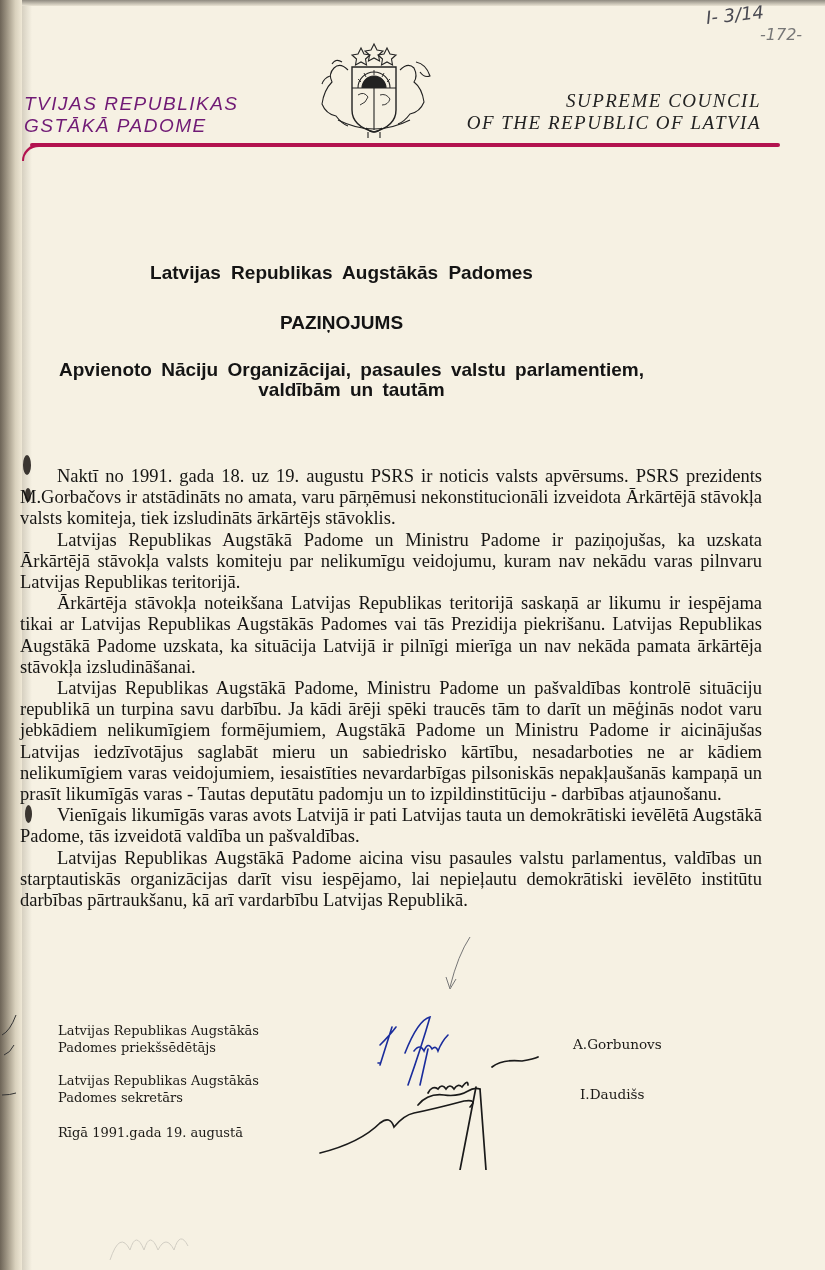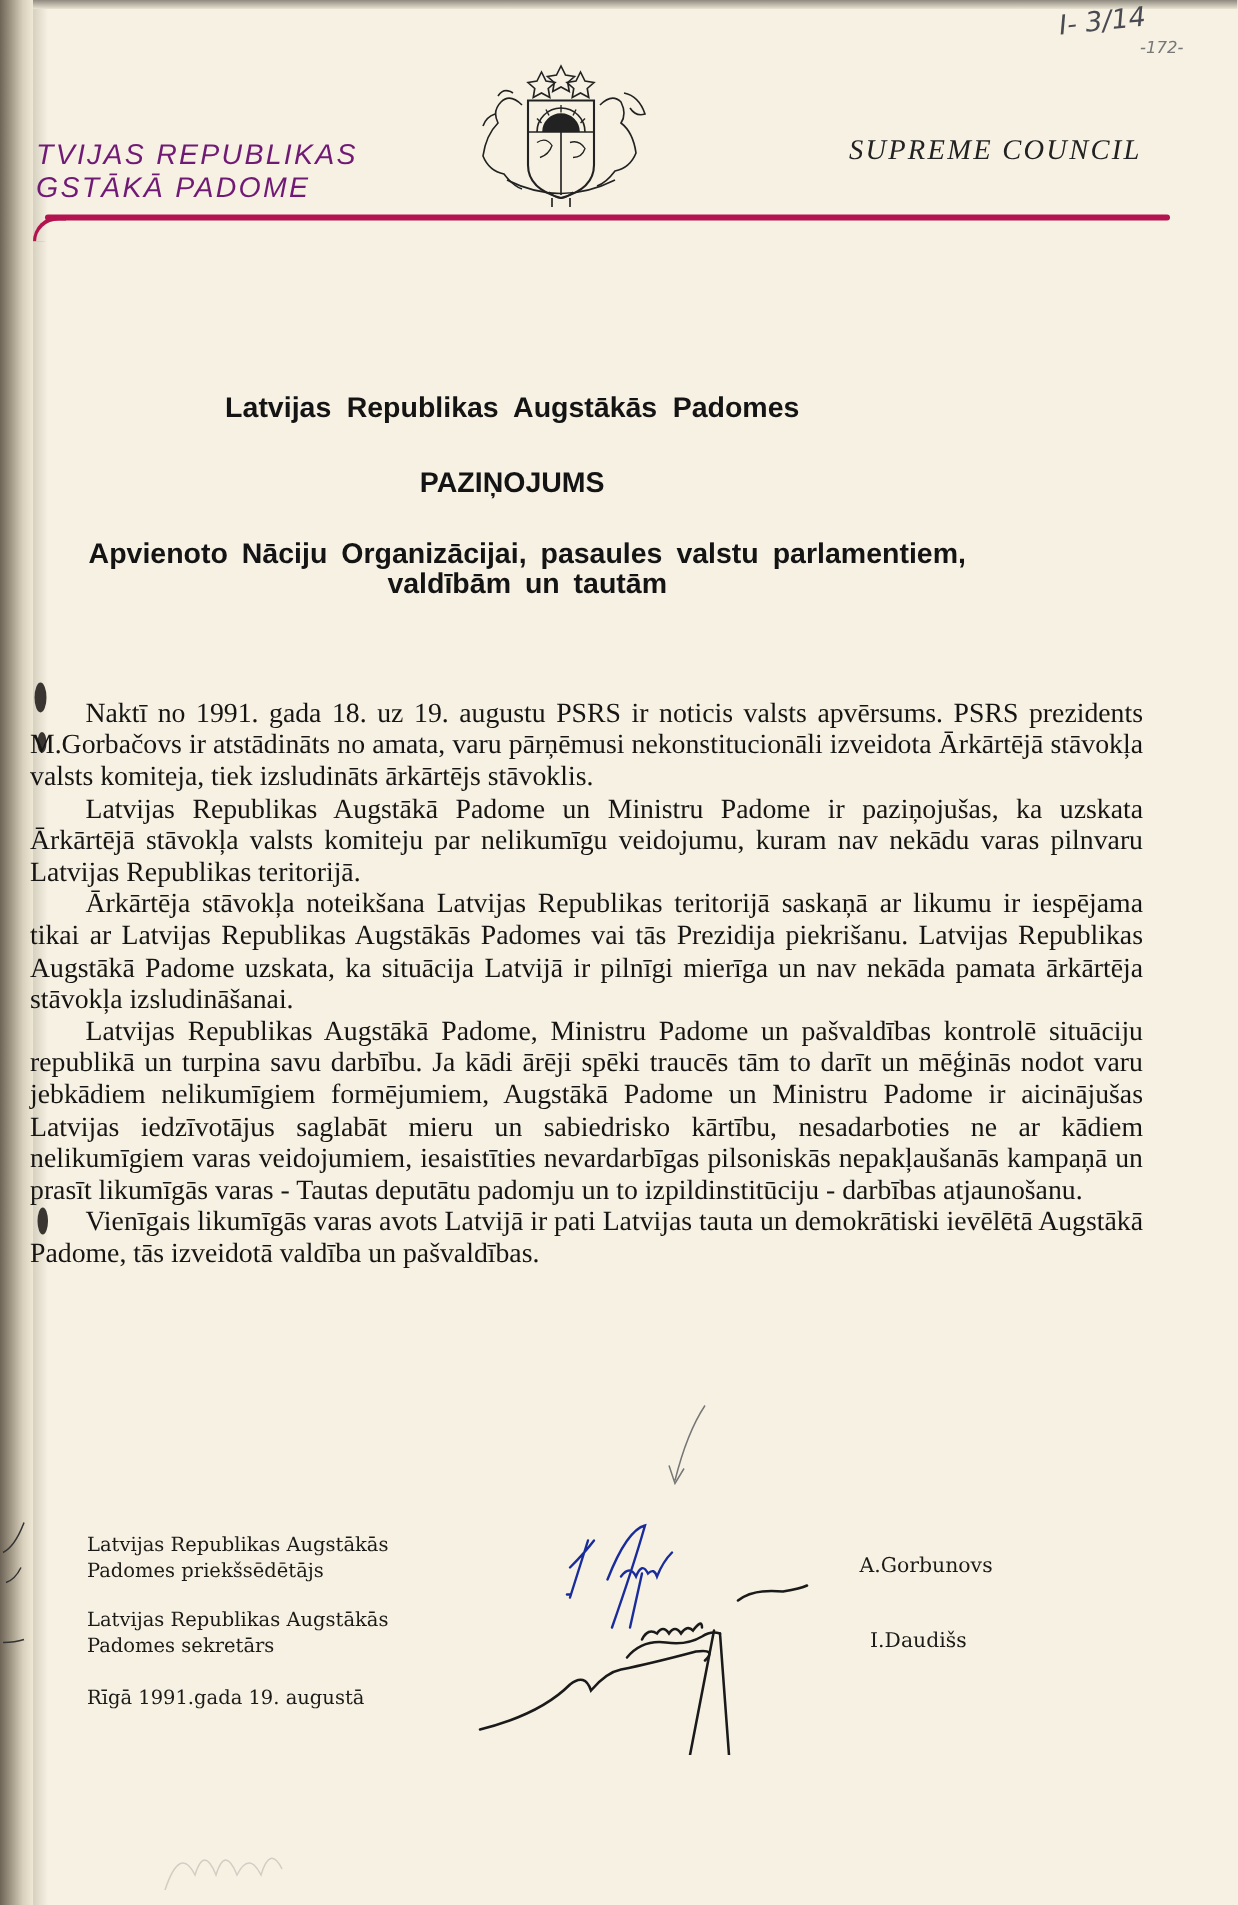--- a/index.html
+++ b/index.html
@@ -19,21 +19,21 @@
   }
   .topband {
     position:absolute; left:22px; top:0; width:803px; height:6px;
     background:linear-gradient(to bottom,#8f8a80,#e9e3d3);
   }
   .archive-mark {
     position:absolute; font-family:"DejaVu Sans", sans-serif; font-style:italic;
     color:#4a4a52; font-weight:300;
   }
   #arch1 { left:706px; top:4px; font-size:18px; transform:rotate(-6deg); }
-  #arch2 { left:760px; top:25px; font-size:11px; color:#777; }
+  #arch2 { left:760px; top:25px; font-size:16px; color:#777; }
 
   .hdr-left {
     position:absolute; left:24px; top:93px;
     font-family:Liberation Sans, sans-serif; font-style:italic;
     font-size:19px; letter-spacing:1.5px; line-height:22px; color:#701a75;
   }
   .hdr-right {
     position:absolute; right:64px; top:90px; text-align:right;
     font-family:"Liberation Serif", serif; font-style:italic;
     font-size:19px; letter-spacing:1.5px; line-height:22px; color:#222;
@@ -134,38 +134,40 @@
     <path d="M108 22 q10 2 14 14 q-6 2 -10 -4"></path>
 
     <path d="M30 80 q36 18 72 0"></path>
     <path d="M58 88 q8 8 16 0"></path>
     <path d="M60 92 v6 M72 92 v6"></path>
   </g>
 </svg>
 
 <div class="hdr-right">
   <div>SUPREME COUNCIL</div>
+  <div>OF THE REPUBLIC OF LATVIA</div>
 </div>
 
 <div class="rule"></div>
 <div class="rule-curve"></div>
 
 <div class="title-block" id="t1">Latvijas Republikas Augstākās Padomes</div>
 <div class="title-block" id="t2">PAZIŅOJUMS</div>
 <div class="title-block" id="t3">
   <div>Apvienoto Nāciju Organizācijai, pasaules valstu parlamentiem,</div>
   <div>valdībām un tautām</div>
 </div>
 
 <div class="body-text">
   <p>Naktī no 1991. gada 18. uz 19. augustu PSRS ir noticis valsts apvērsums. PSRS prezidents M.Gorbačovs ir atstādināts no amata, varu pārņēmusi nekonstitucionāli izveidota Ārkārtējā stāvokļa valsts komiteja, tiek izsludināts ārkārtējs stāvoklis.</p>
   <p>Latvijas Republikas Augstākā Padome un Ministru Padome ir paziņojušas, ka uzskata Ārkārtējā stāvokļa valsts komiteju par nelikumīgu veidojumu, kuram nav nekādu varas pilnvaru Latvijas Republikas teritorijā.</p>
   <p>Ārkārtēja stāvokļa noteikšana Latvijas Republikas teritorijā saskaņā ar likumu ir iespējama tikai ar Latvijas Republikas Augstākās Padomes vai tās Prezidija piekrišanu. Latvijas Republikas Augstākā Padome uzskata, ka situācija Latvijā ir pilnīgi mierīga un nav nekāda pamata ārkārtēja stāvokļa izsludināšanai.</p>
   <p>Latvijas Republikas Augstākā Padome, Ministru Padome un pašvaldības kontrolē situāciju republikā un turpina savu darbību. Ja kādi ārēji spēki traucēs tām to darīt un mēģinās nodot varu jebkādiem nelikumīgiem formējumiem, Augstākā Padome un Ministru Padome ir aicinājušas Latvijas iedzīvotājus saglabāt mieru un sabiedrisko kārtību, nesadarboties ne ar kādiem nelikumīgiem varas veidojumiem, iesaistīties nevardarbīgas pilsoniskās nepakļaušanās kampaņā un prasīt likumīgās varas - Tautas deputātu padomju un to izpildinstitūciju - darbības atjaunošanu.</p>
   <p>Vienīgais likumīgās varas avots Latvijā ir pati Latvijas tauta un demokrātiski ievēlētā Augstākā Padome, tās izveidotā valdība un pašvaldības.</p>
+  <p>Latvijas Republikas Augstākā Padome aicina visu pasaules valstu parlamentus, valdības un starptautiskās organizācijas darīt visu iespējamo, lai nepieļautu demokrātiski ievēlēto institūtu darbības pārtraukšanu, kā arī vardarbību Latvijas Republikā.</p>
 </div>
 
 <svg class="pencil-arrow" viewBox="0 0 40 60">
   <path d="M30 2 Q18 20 10 52 M6 42 L10 54 L16 44" fill="none" stroke="#777" stroke-width="1"></path>
 </svg>
 
 <div class="sig-label" id="sl1">
   <div>Latvijas Republikas Augstākās</div>
   <div>Padomes priekšsēdētājs</div>
 </div>

